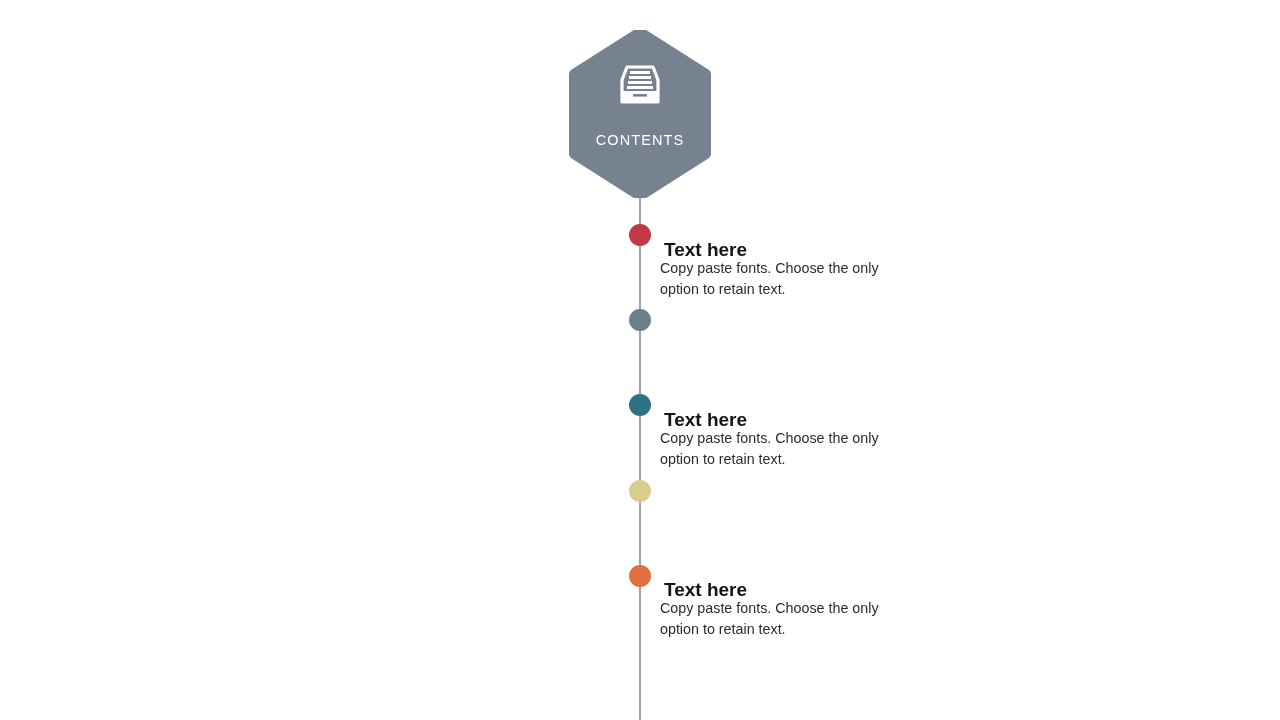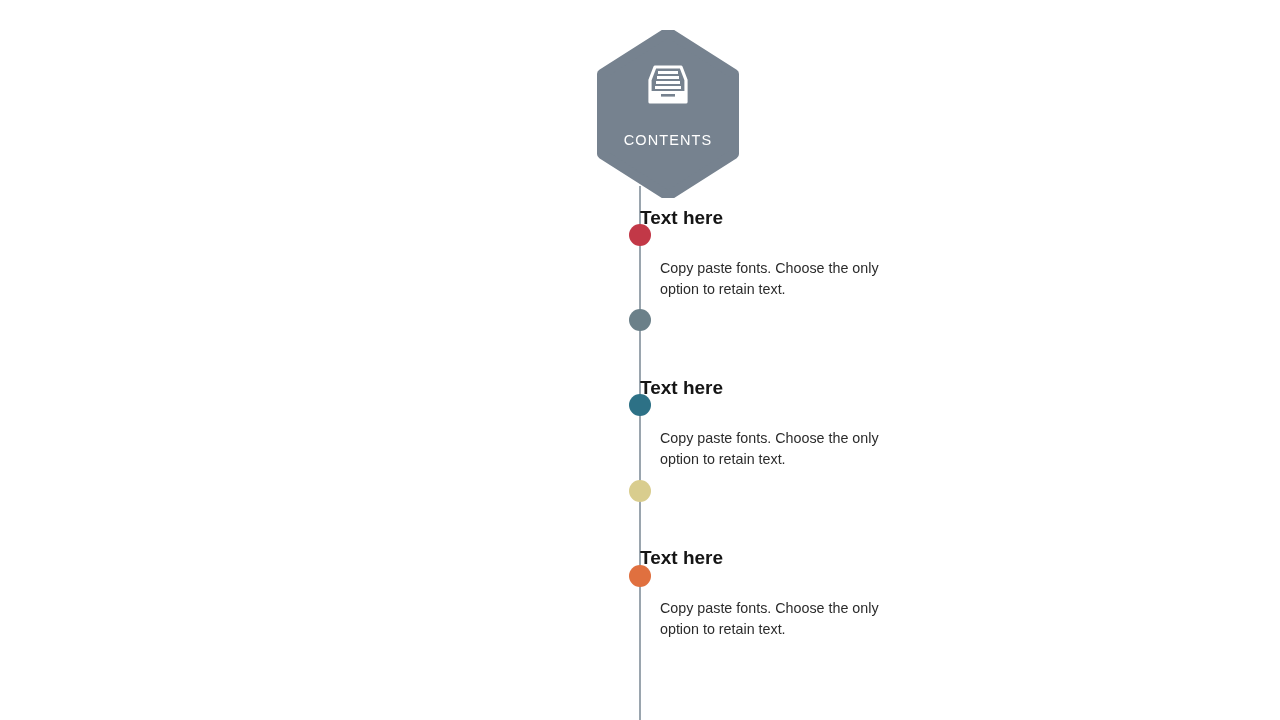--- a/index.html
+++ b/index.html
@@ -25,21 +25,21 @@
     left: 639px;
     top: 186px;
     width: 2px;
     height: 534px;
     background: #9aa5ae;
   }
 
   
   .hex-wrap {
     position: absolute;
-    left: 596px;
+    left: 568px;
     top: 30px;
     width: 144px;
     height: 168px;
   }
   .hex-svg { display: block; width: 144px; height: 168px; }
 
   .hex-icon {
     position: absolute;
     left: 0;
     top: 34px;
@@ -82,21 +82,21 @@
   }
 
   .body {
     position: absolute;
     font-size: 14.3px;
     color: #2b2b2b;
     line-height: 1.46;
     width: 250px;
   }
 
-  .side-right .title { left: 640px; }
+  .side-right .title { left: 664px; margin-top: 32px; }
   .side-right .body  { left: 660px; text-align: left; margin-top: 8px; }
 </style>
 </head>
 <body>
 
 <div id="stage">
 
   <div class="spine"></div>
 
   <div class="hex-wrap">

